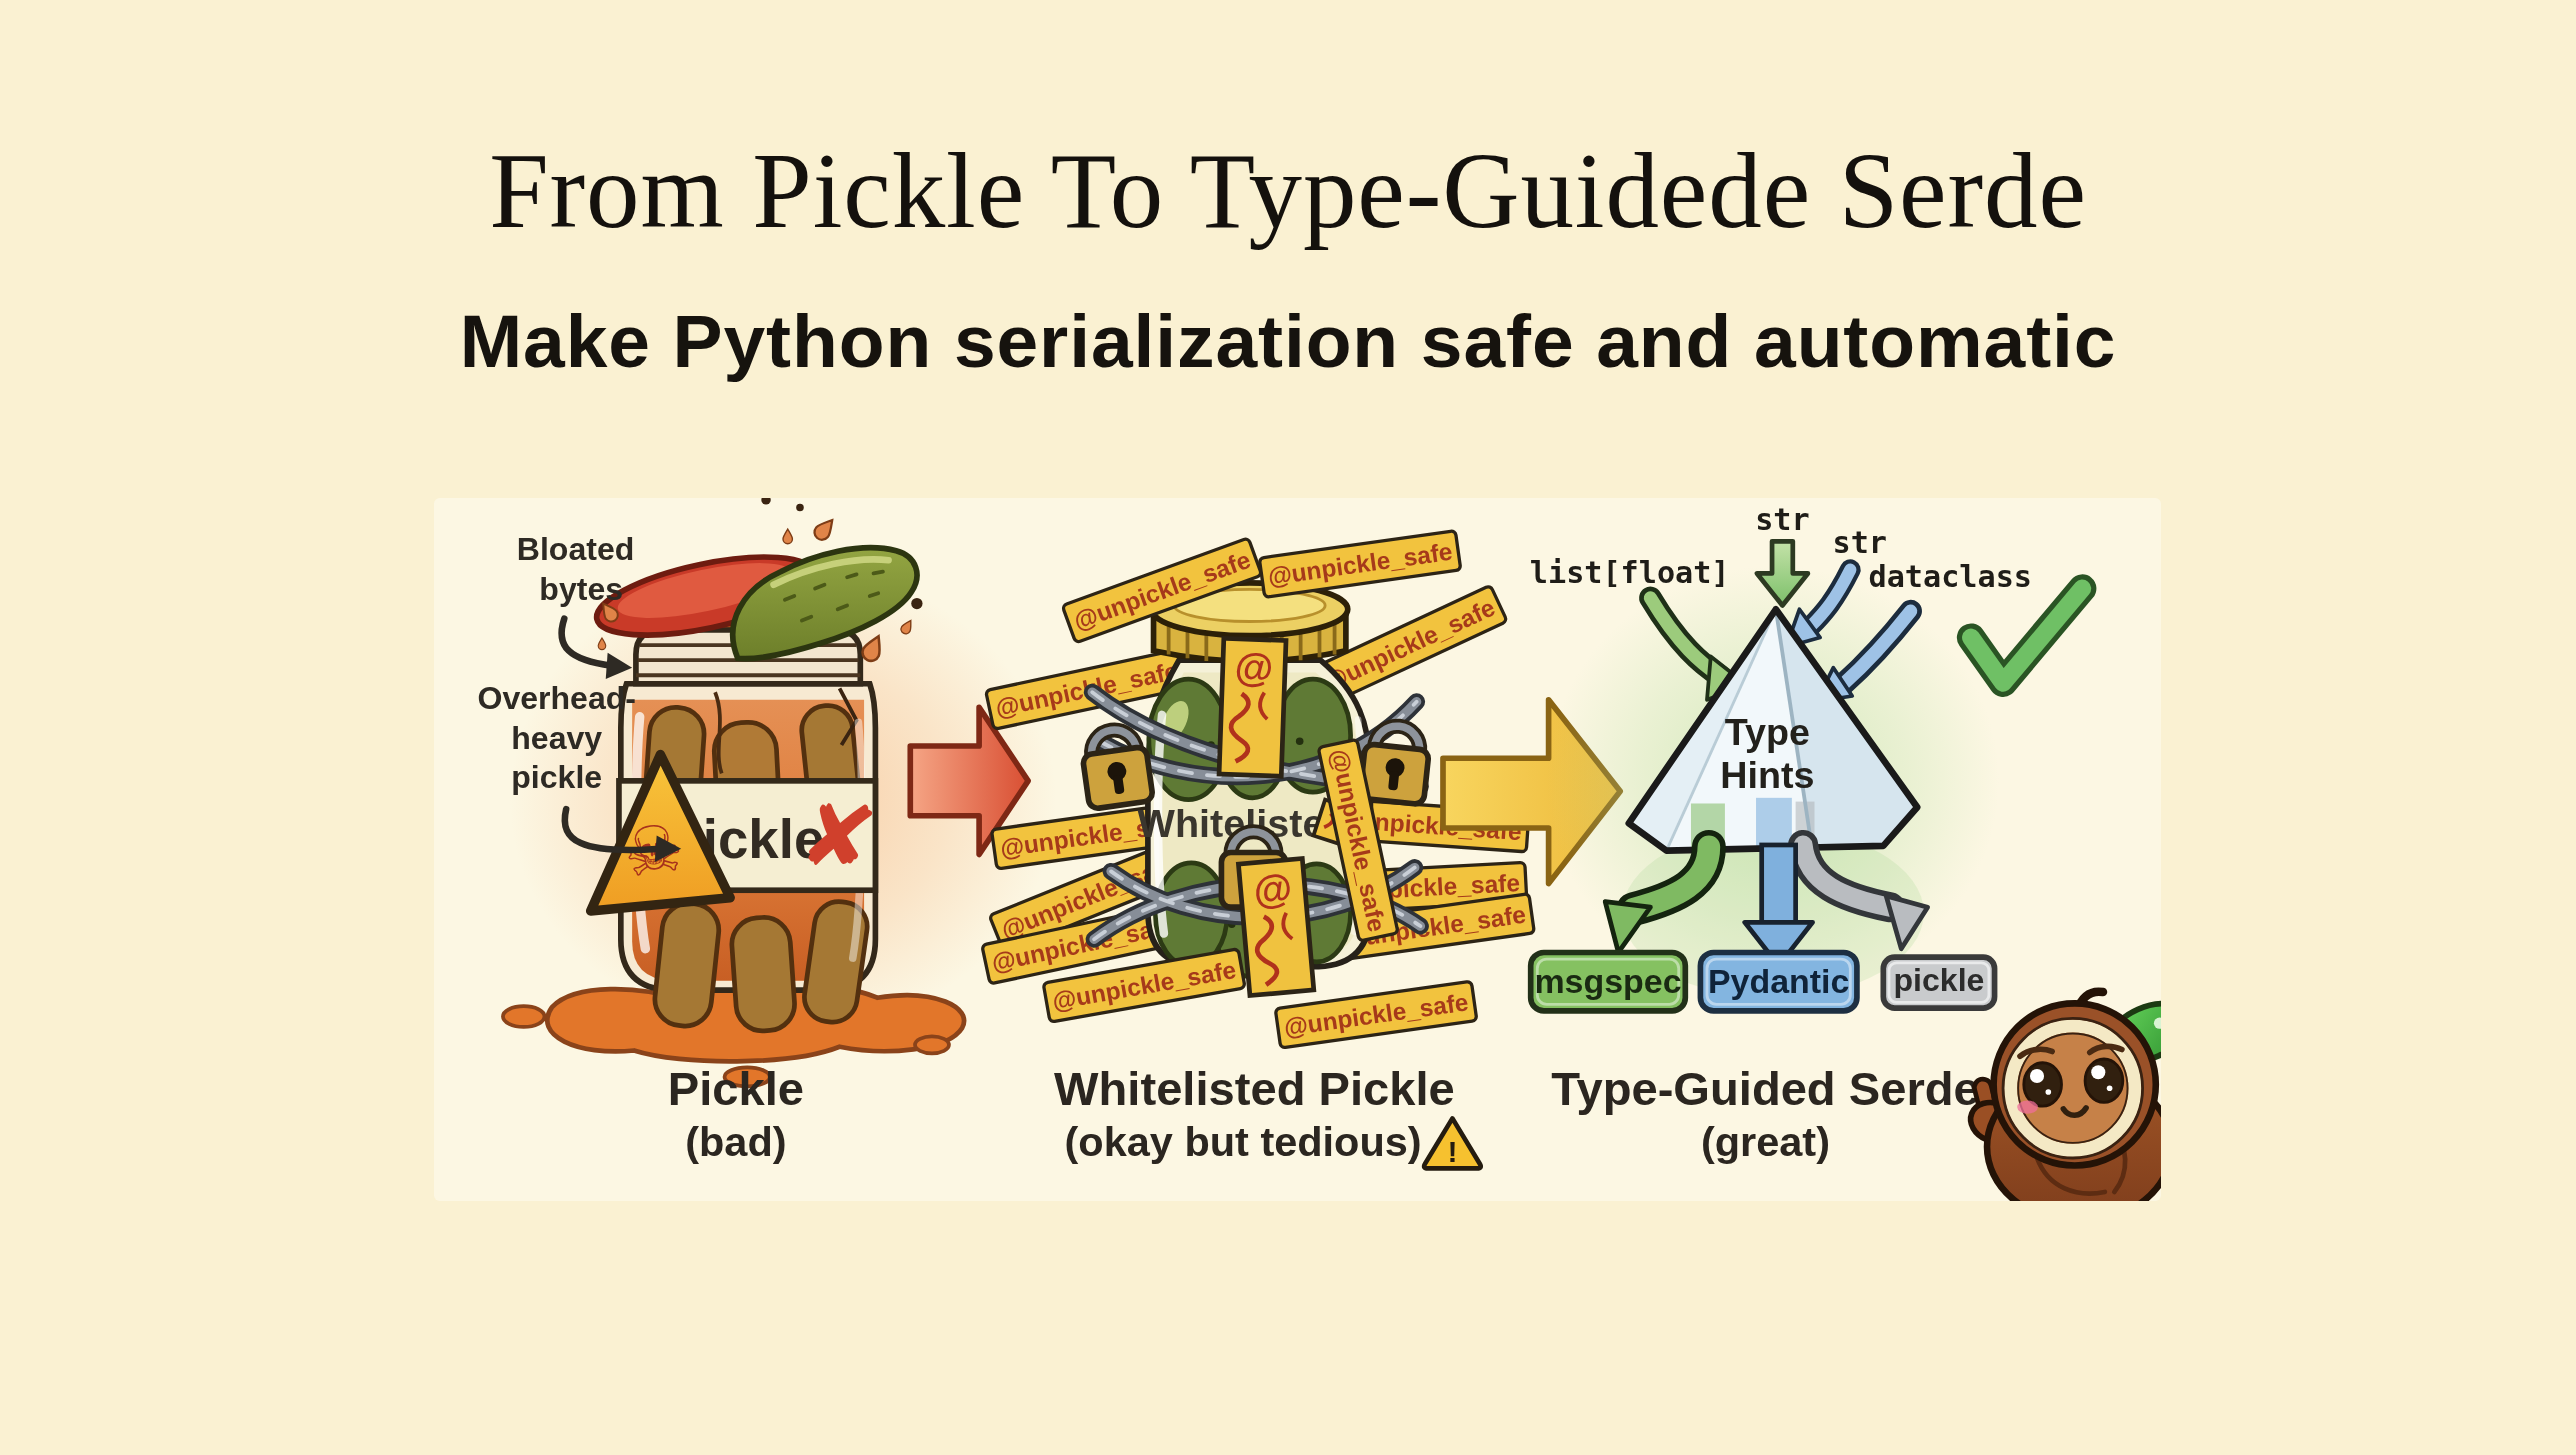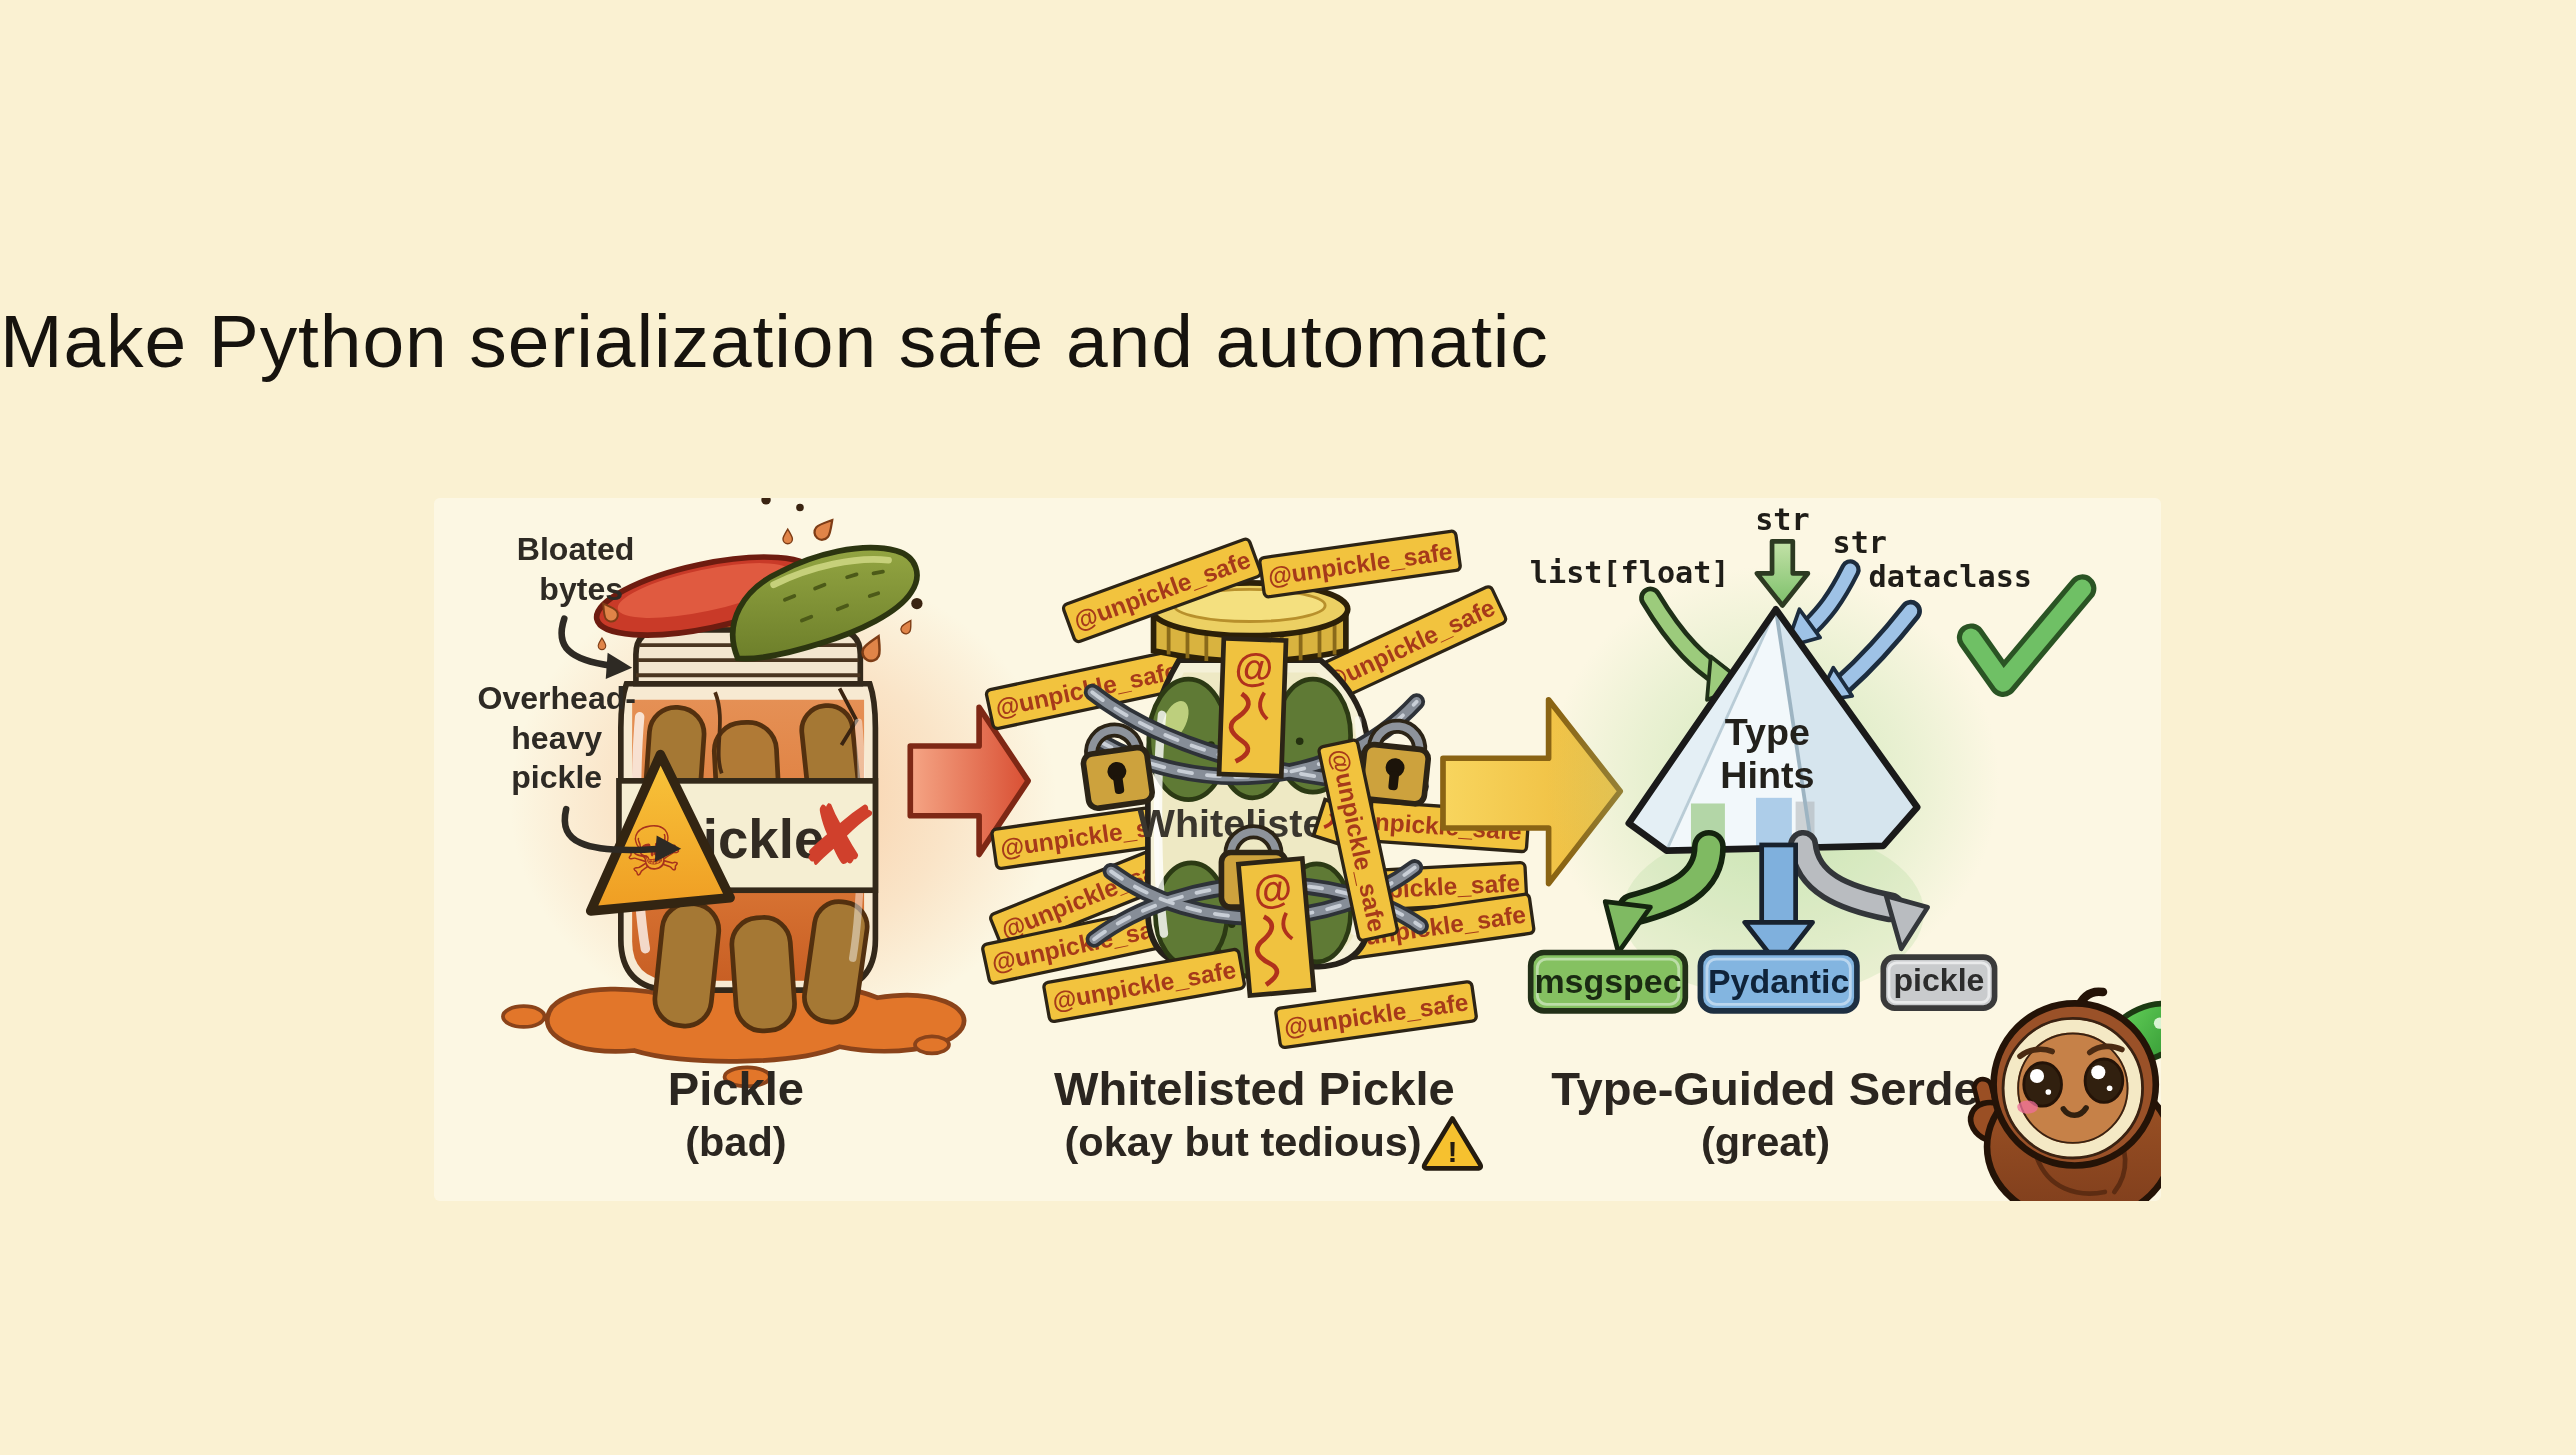--- a/index.html
+++ b/index.html
@@ -2,22 +2,22 @@
 <html style="font-size:15px"><head>
 <meta charset="utf-8">
 <style>
   html,body{margin:0;padding:0;}
   body{width:2576px;height:1456px;background:#faf1d2;position:relative;overflow:hidden;
        font-family:"Liberation Sans",sans-serif;}
   .canvas{position:absolute;left:0;top:0;width:2576px;height:1456px;}
   .title{position:absolute;left:0;top:130px;width:100%;text-align:center;
          font-family:"Liberation Serif",serif;font-weight:500;font-size:107px;
          color:#14110d;letter-spacing:0.9px;}
-  .subtitle{position:absolute;left:0;top:298px;width:100%;
-         font-family:"Liberation Sans",sans-serif;font-weight:400;font-size:75px;
+  .subtitle{position:absolute;left:0;top:298px;width:100%;text-align:center;
+         font-family:"Liberation Sans",sans-serif;font-weight:700;font-size:75px;
          color:#16130e;letter-spacing:0.9px;}
   .illus{position:absolute;left:434px;top:498px;width:1727px;height:703px;
          overflow:hidden;background:#fcf7e3;border-radius:5.7px;}
   svg{display:block;}
   
   .t-ann{font:600 34px "Liberation Sans",sans-serif;fill:#2e2a24;}
   .t-cap{font:700 50px "Liberation Sans",sans-serif;fill:#2b2620;}
   .t-cap2{font:600 44px "Liberation Sans",sans-serif;fill:#2b2620;}
   .t-label{font:700 58px "Liberation Sans",sans-serif;fill:#322b22;}
   .t-x{font:900 96px "DejaVu Sans",sans-serif;fill:#d0402c;}
@@ -28,20 +28,21 @@
   .t-mono{font:700 32px "DejaVu Sans Mono",monospace;fill:#1f1d18;}
   .t-prism{font:700 40px "Liberation Sans",sans-serif;fill:#23211c;}
   .t-btn{font:700 36px "Liberation Sans",sans-serif;}
   .t-warn{font:800 32px "Liberation Sans",sans-serif;fill:#241c10;}
   .sticker-box{fill:#f2c33e;stroke:#2c2416;stroke-width:3.5;}
 </style>
 </head>
 <body>
 
 <div class="canvas">
+  <div class="title">From Pickle To Type-Guidede Serde</div>
   <div class="subtitle">Make Python serialization safe and automatic</div>
 
   <div class="illus">
   <svg width="1754" height="726" viewBox="0 0 1860 770" xmlns="http://www.w3.org/2000/svg">
     <defs>
       <radialGradient id="gGlow1" cx="50%" cy="50%" r="50%">
         <stop offset="0%" stop-color="#f5a468" stop-opacity="0.55"></stop>
         <stop offset="60%" stop-color="#f5b887" stop-opacity="0.3"></stop>
         <stop offset="100%" stop-color="#f5b887" stop-opacity="0"></stop>
       </radialGradient>

